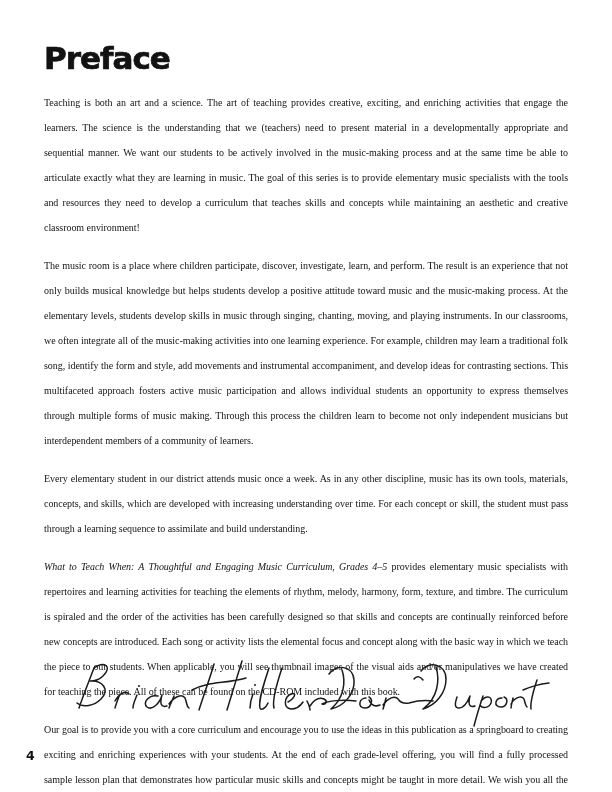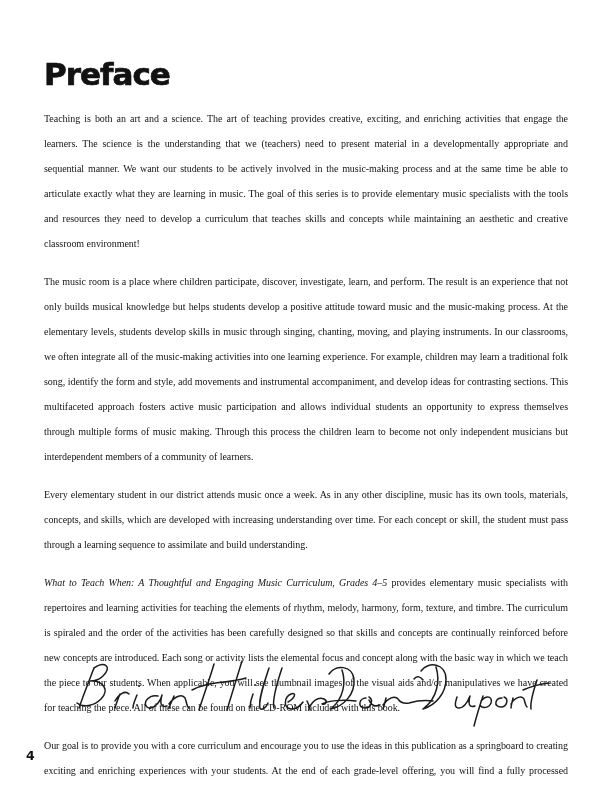--- a/index.html
+++ b/index.html
@@ -21,21 +21,21 @@
     left: 44px;
     top: 42px;
     width: 524px;
   }
   .page-title {
     font-family: "DejaVu Sans", sans-serif;
     font-weight: bold;
     font-size: 31px;
     line-height: 33px;
     letter-spacing: -1px;
-    margin: 16px 0 15px 0;
+    margin: 0 0 15px 0;
     color: #121212;
     -webkit-text-stroke: 0.7px #121212;
   }
   .body-para {
     margin: 12px 0 13px 0;
     font-size: 10px;
     line-height: 25px;
     text-align: justify;
     letter-spacing: -0.05px;
     color: #141414;

